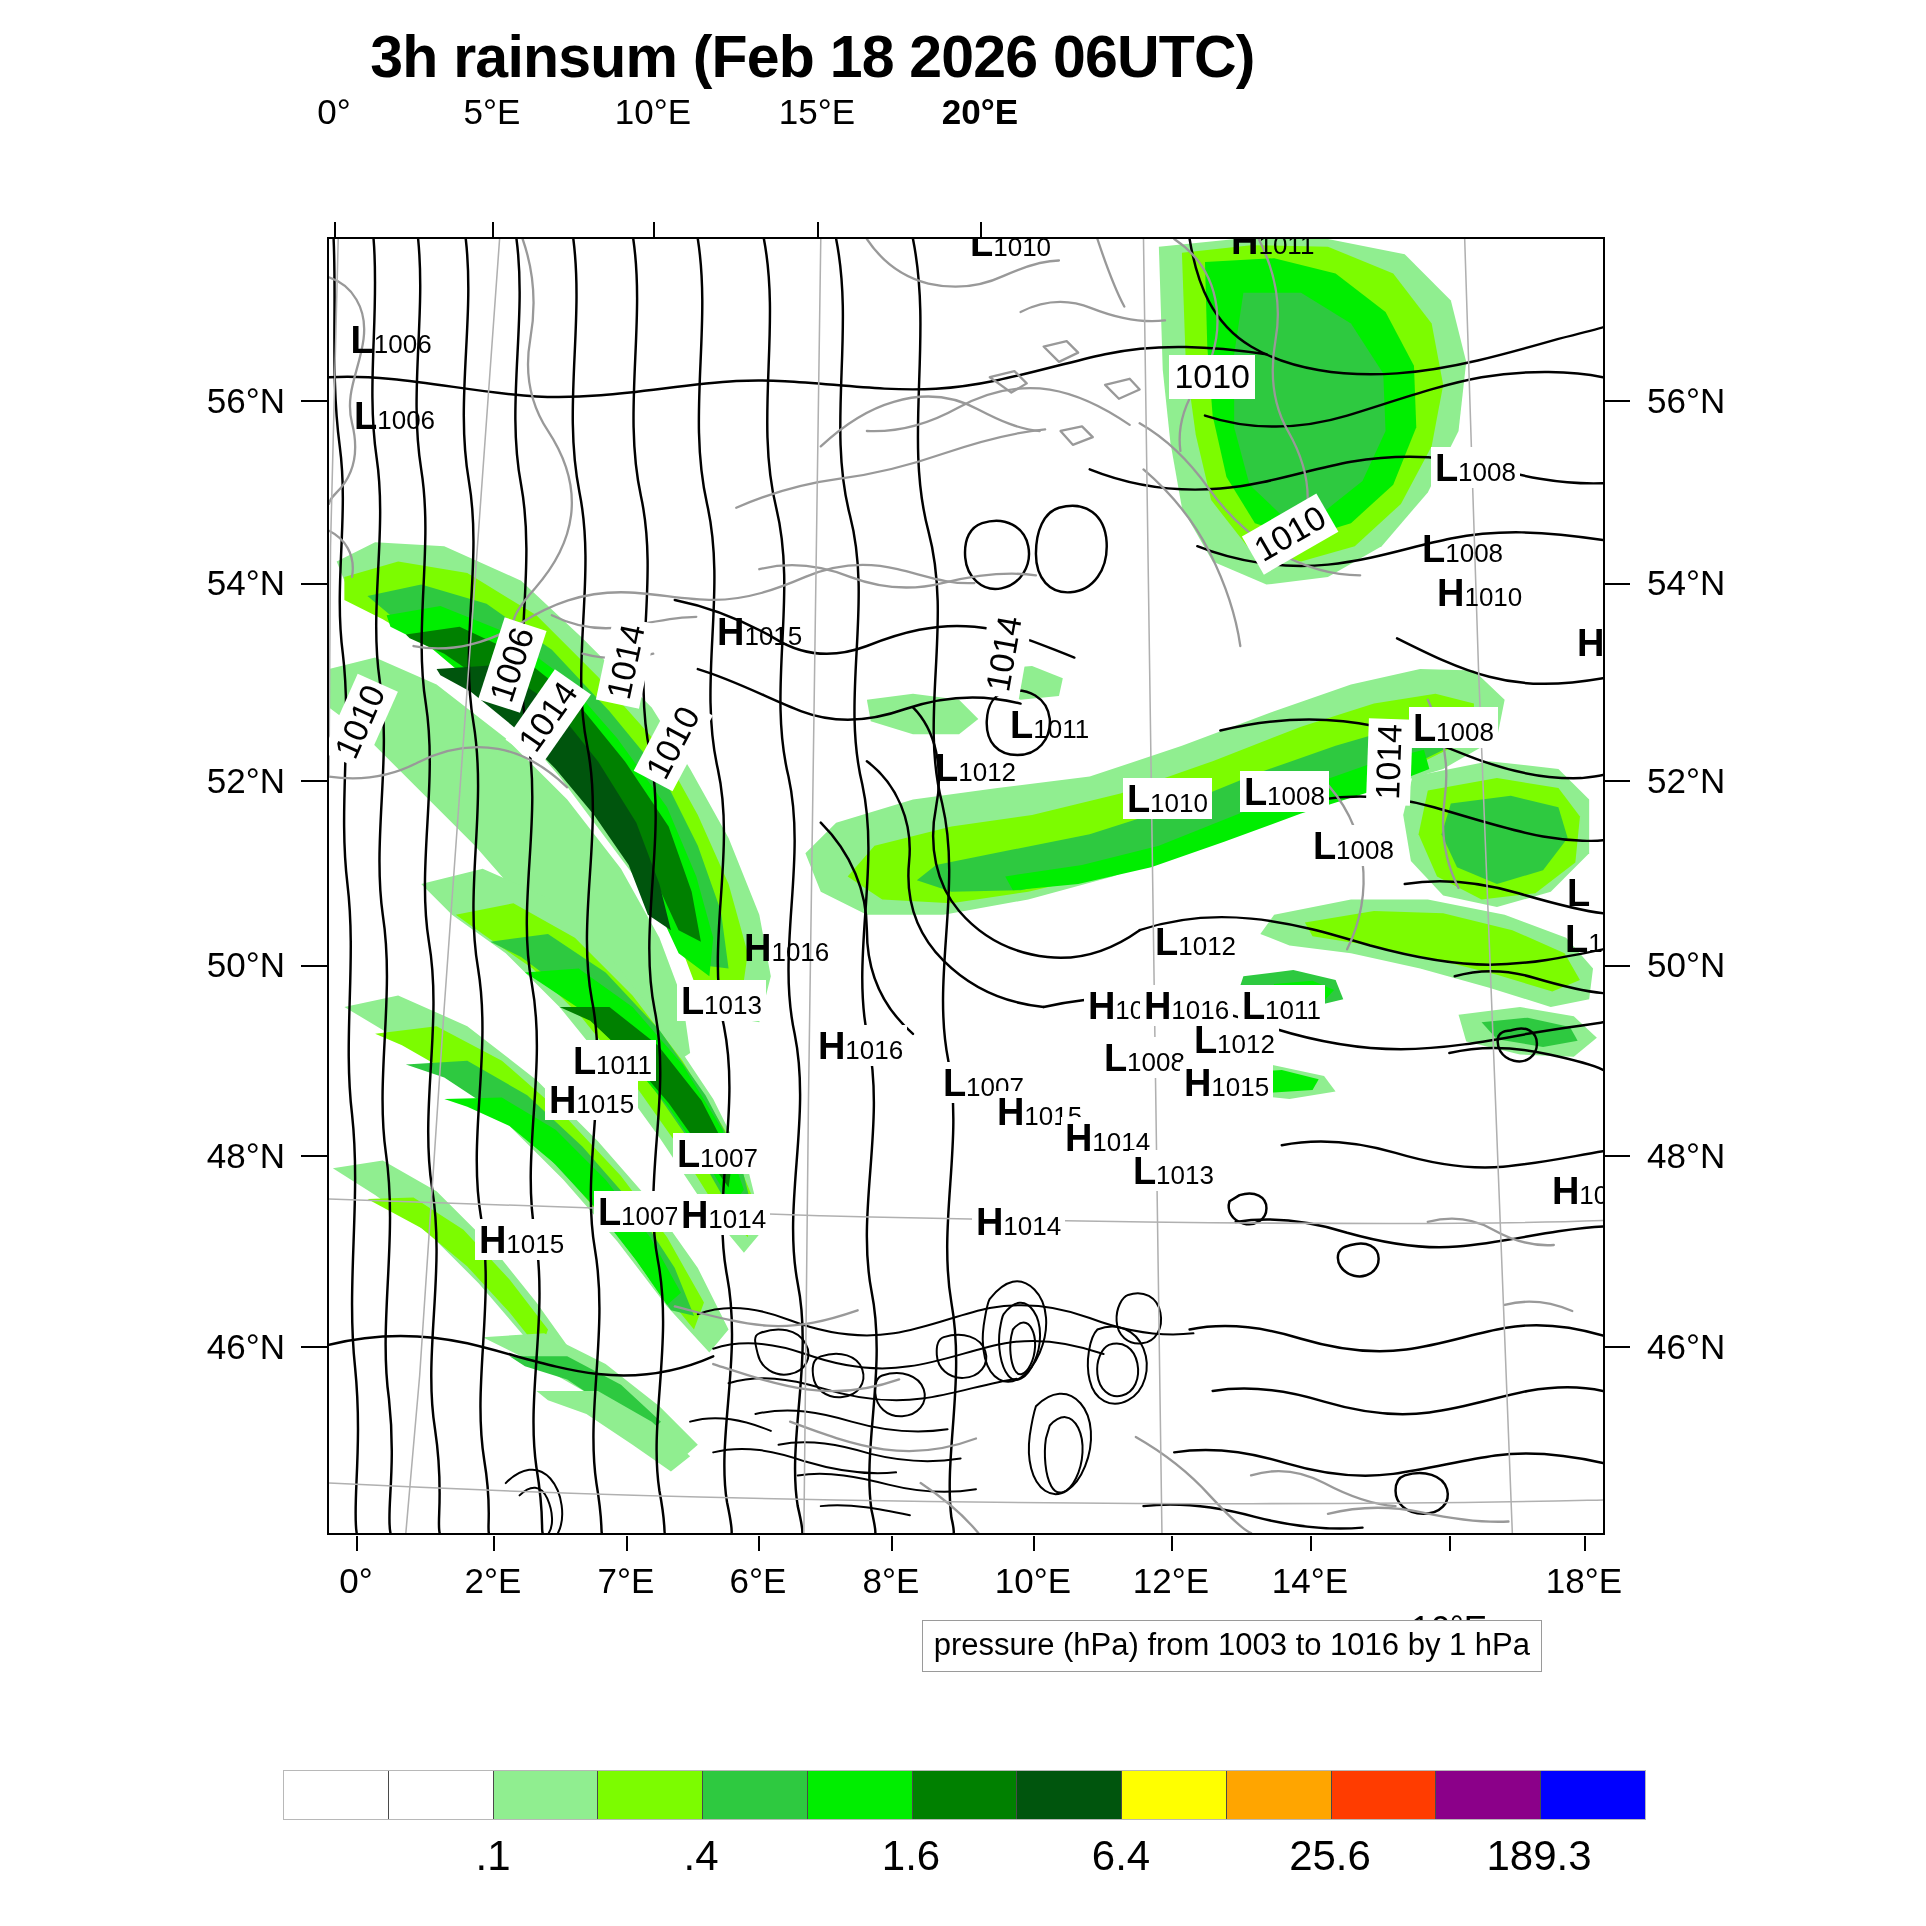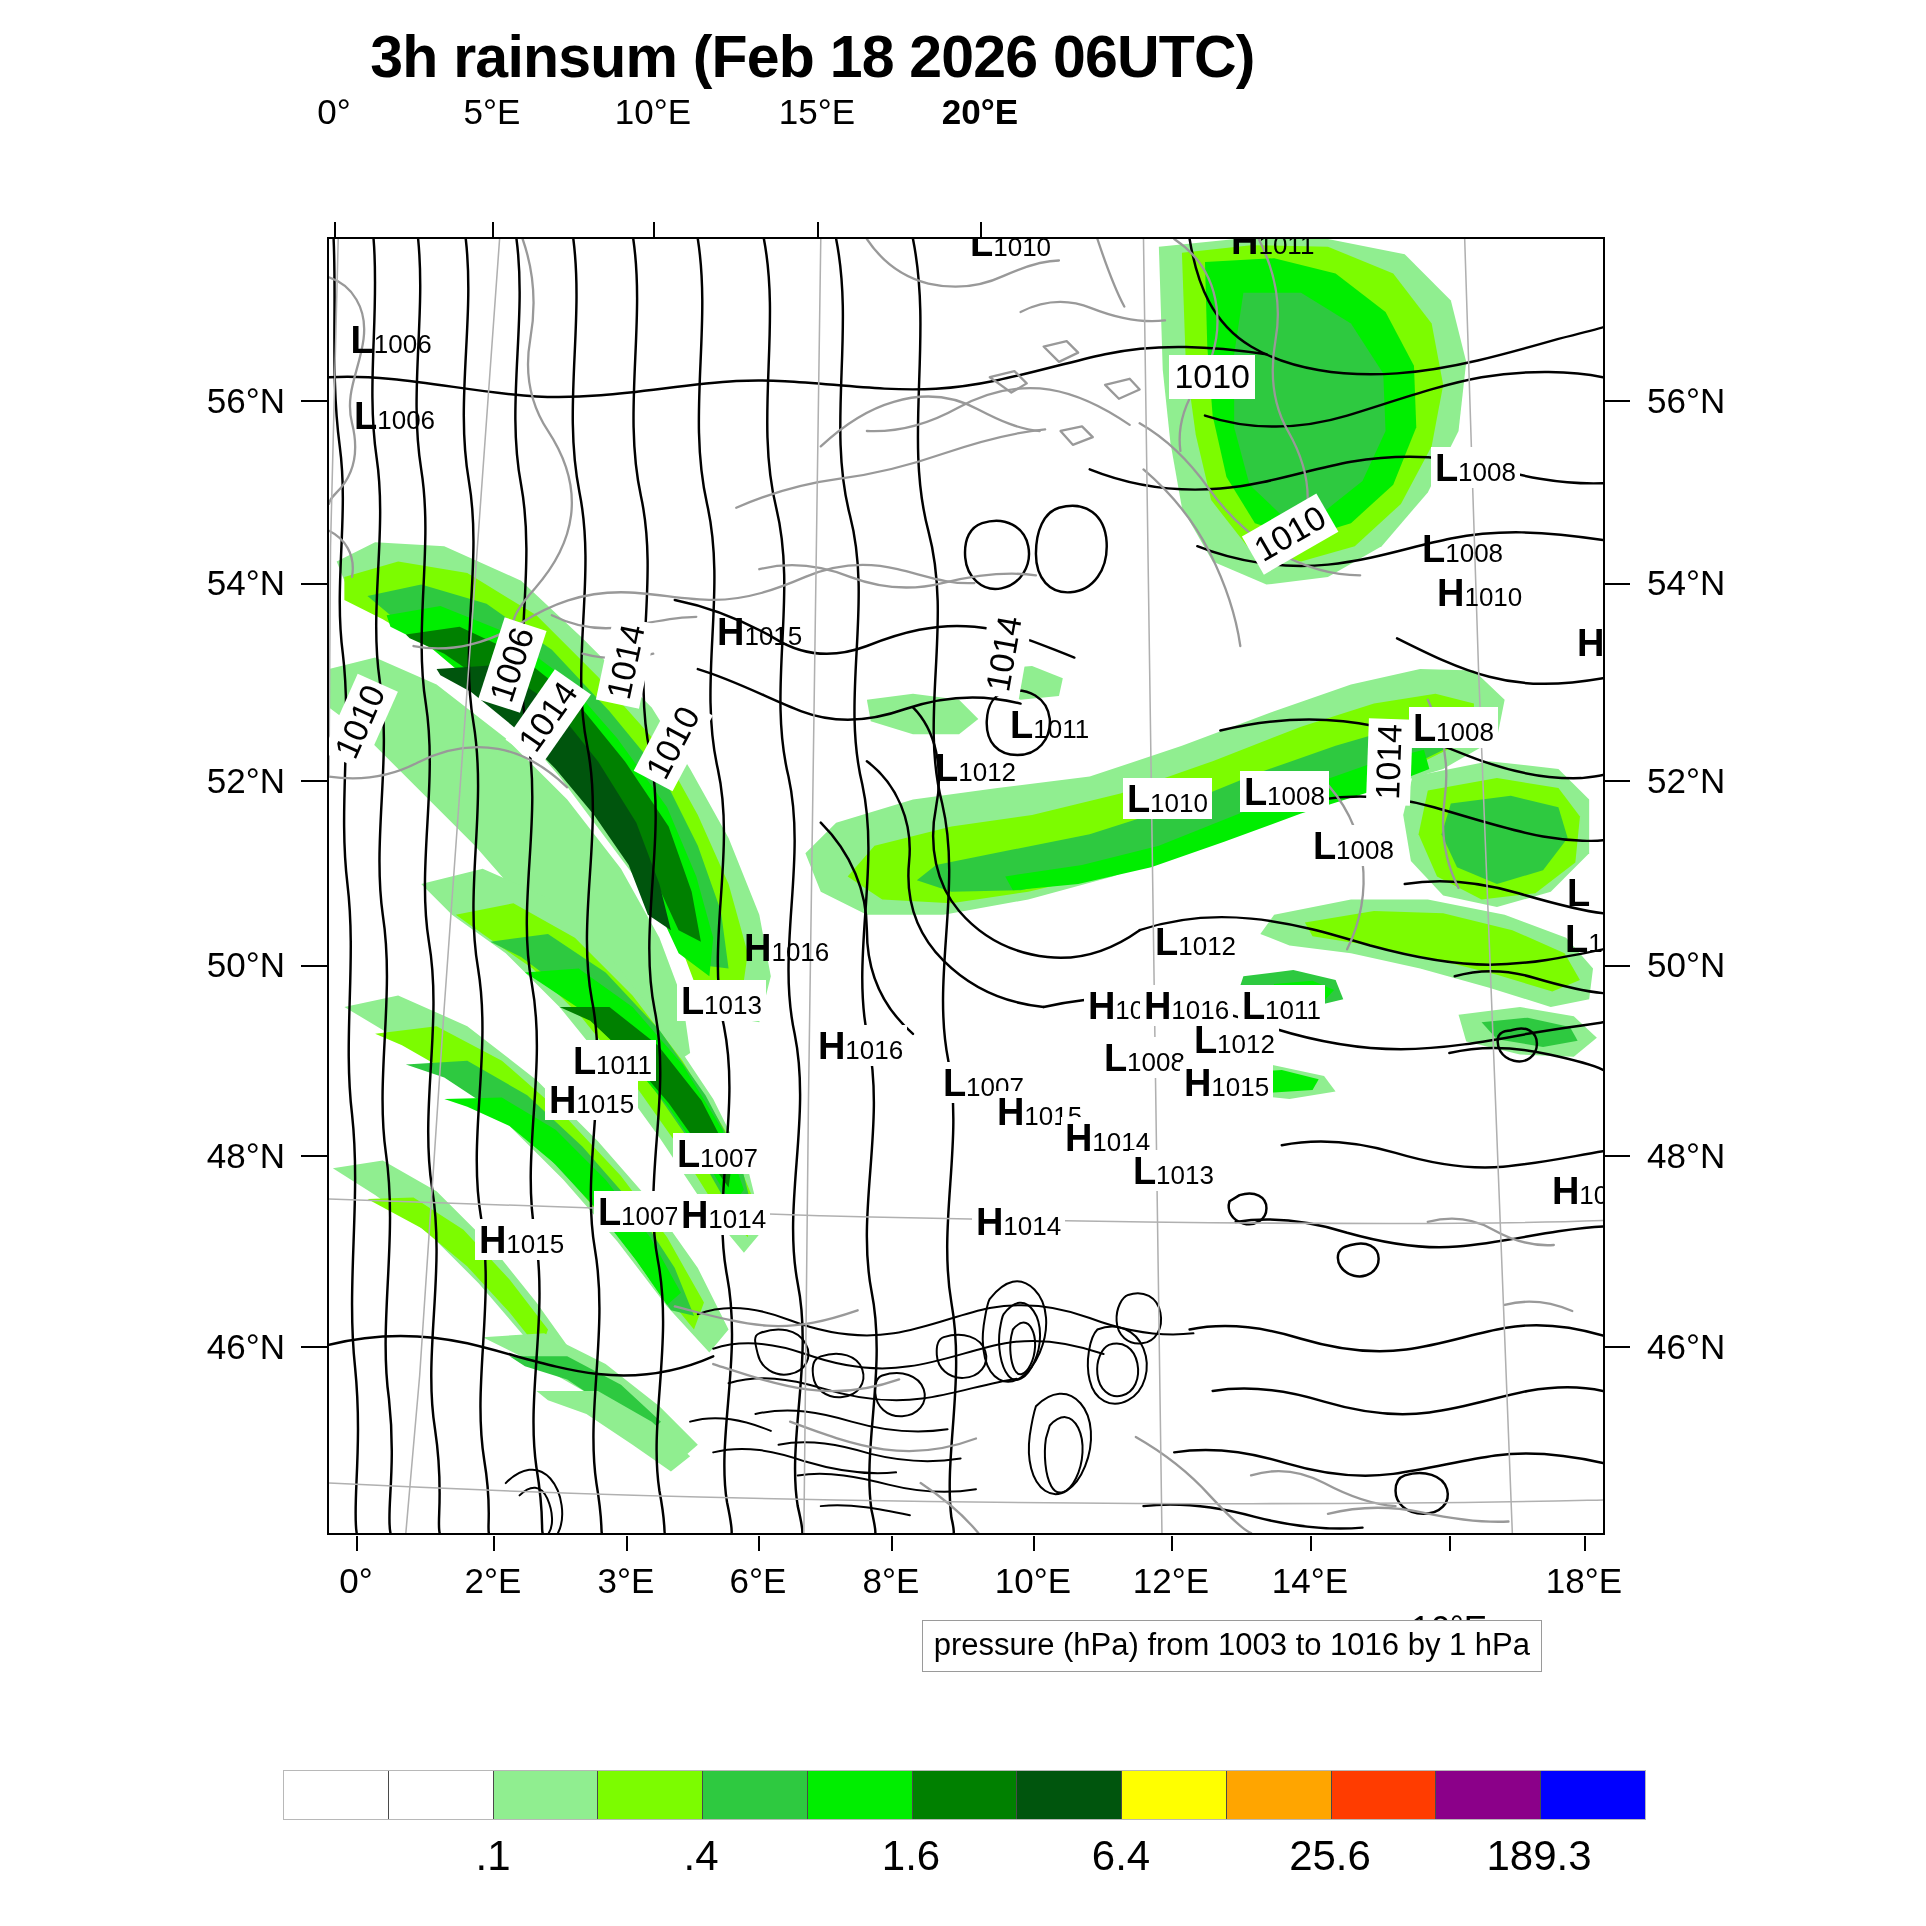--- a/index.html
+++ b/index.html
@@ -326,21 +326,21 @@
   <div class="txt tick-top" style="left:980px;top:92px;font-weight:bold;">20°E</div>
 
   <div class="tickmark" style="left:334px; top:222px; width:2.3px;height:15.4px;"></div>
   <div class="tickmark" style="left:492px; top:222px; width:2.3px;height:15.4px;"></div>
   <div class="tickmark" style="left:653px; top:222px; width:2.3px;height:15.4px;"></div>
   <div class="tickmark" style="left:817px;top:222px; width:2.3px;height:15.4px;"></div>
   <div class="tickmark" style="left:980px;top:222px; width:2.3px;height:15.4px;"></div>
 
   <div class="txt tick-bot" style="left:356px; top:1561px;">0°</div>
   <div class="txt tick-bot" style="left:493px; top:1561px;">2°E</div>
-  <div class="txt tick-bot" style="left:626px; top:1561px;">3°E</div>
+  <div class="txt tick-bot" style="left:626px; top:1561px;">7°E</div>
   <div class="txt tick-bot" style="left:758px; top:1561px;">6°E</div>
   <div class="txt tick-bot" style="left:891px;top:1561px;">8°E</div>
   <div class="txt tick-bot" style="left:1033px;top:1561px;">10°E</div>
   <div class="txt tick-bot" style="left:1171px;top:1561px;">12°E</div>
   <div class="txt tick-bot" style="left:1310px;top:1561px;">14°E</div>
   <div class="txt tick-bot" style="left:1449px;top:1561px;margin-top:47px;">16°E</div>
   <div class="txt tick-bot" style="left:1584px;top:1561px;">18°E</div>
 
   <div class="tickmark" style="left:356px; top:1536px;width:2.3px;height:15.4px;"></div>
   <div class="tickmark" style="left:493px; top:1536px;width:2.3px;height:15.4px;"></div>

